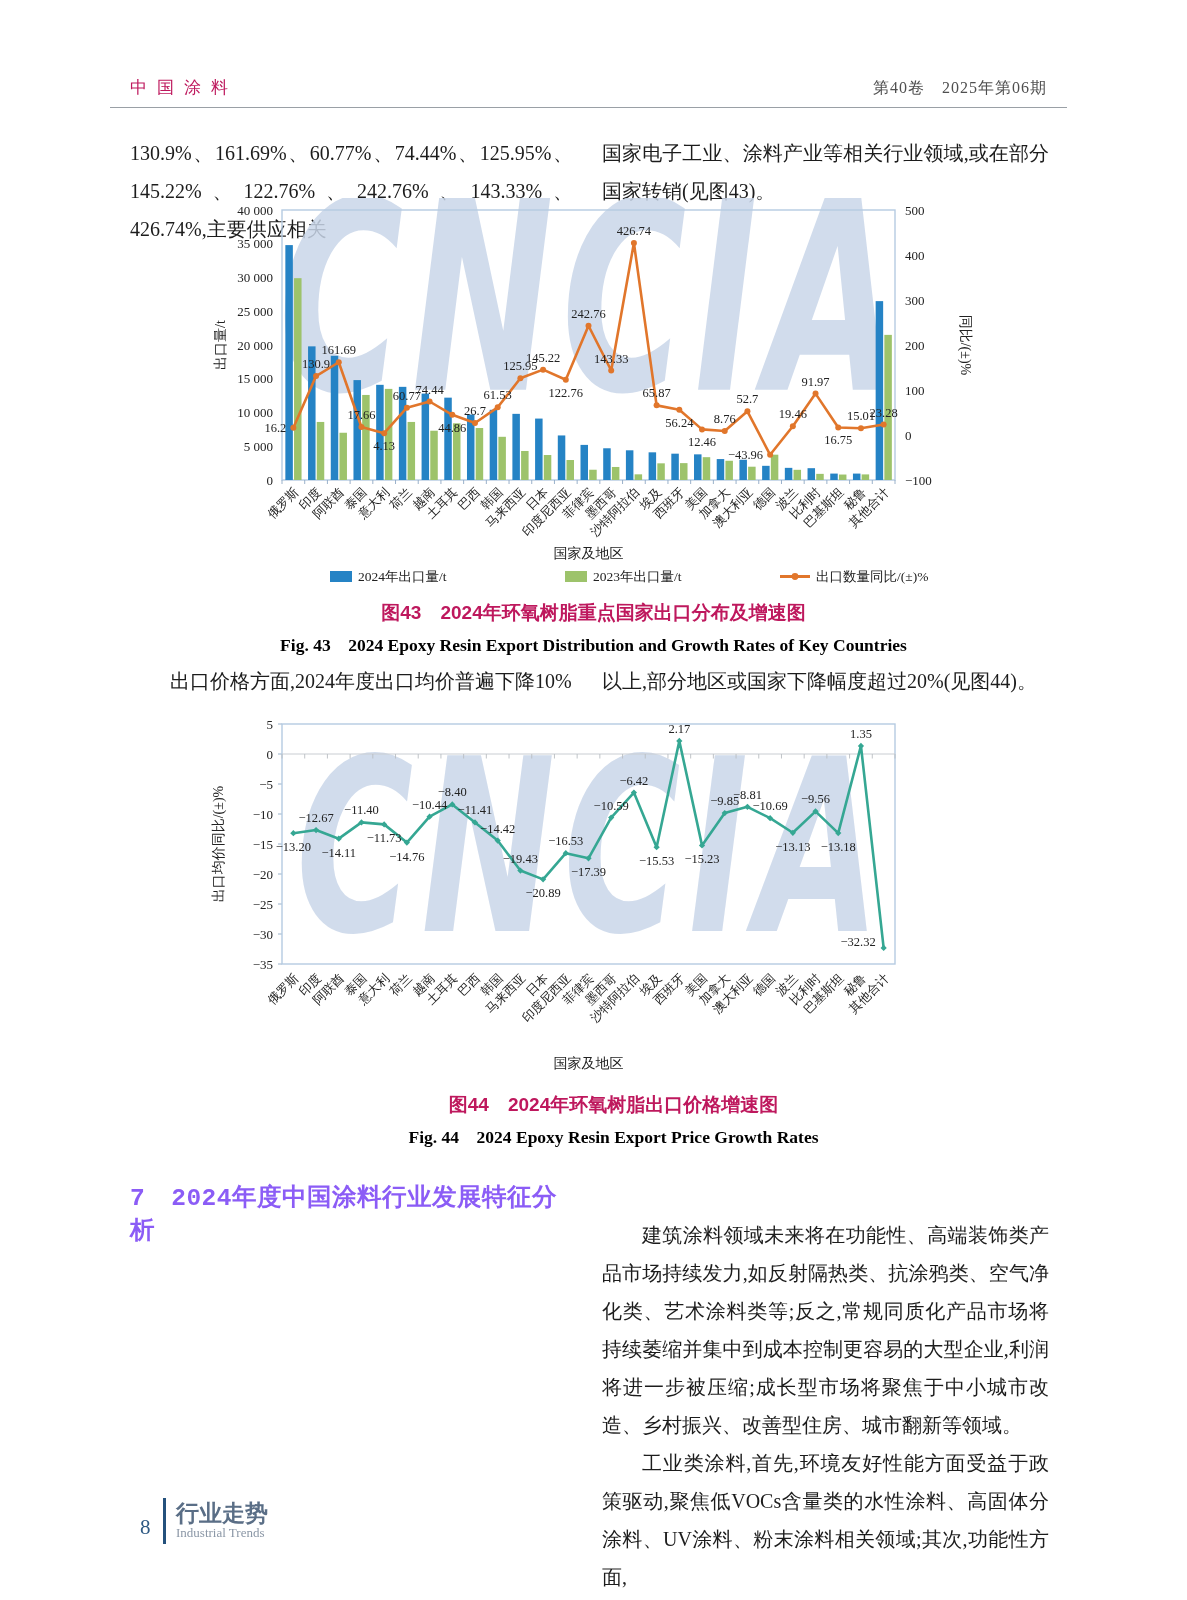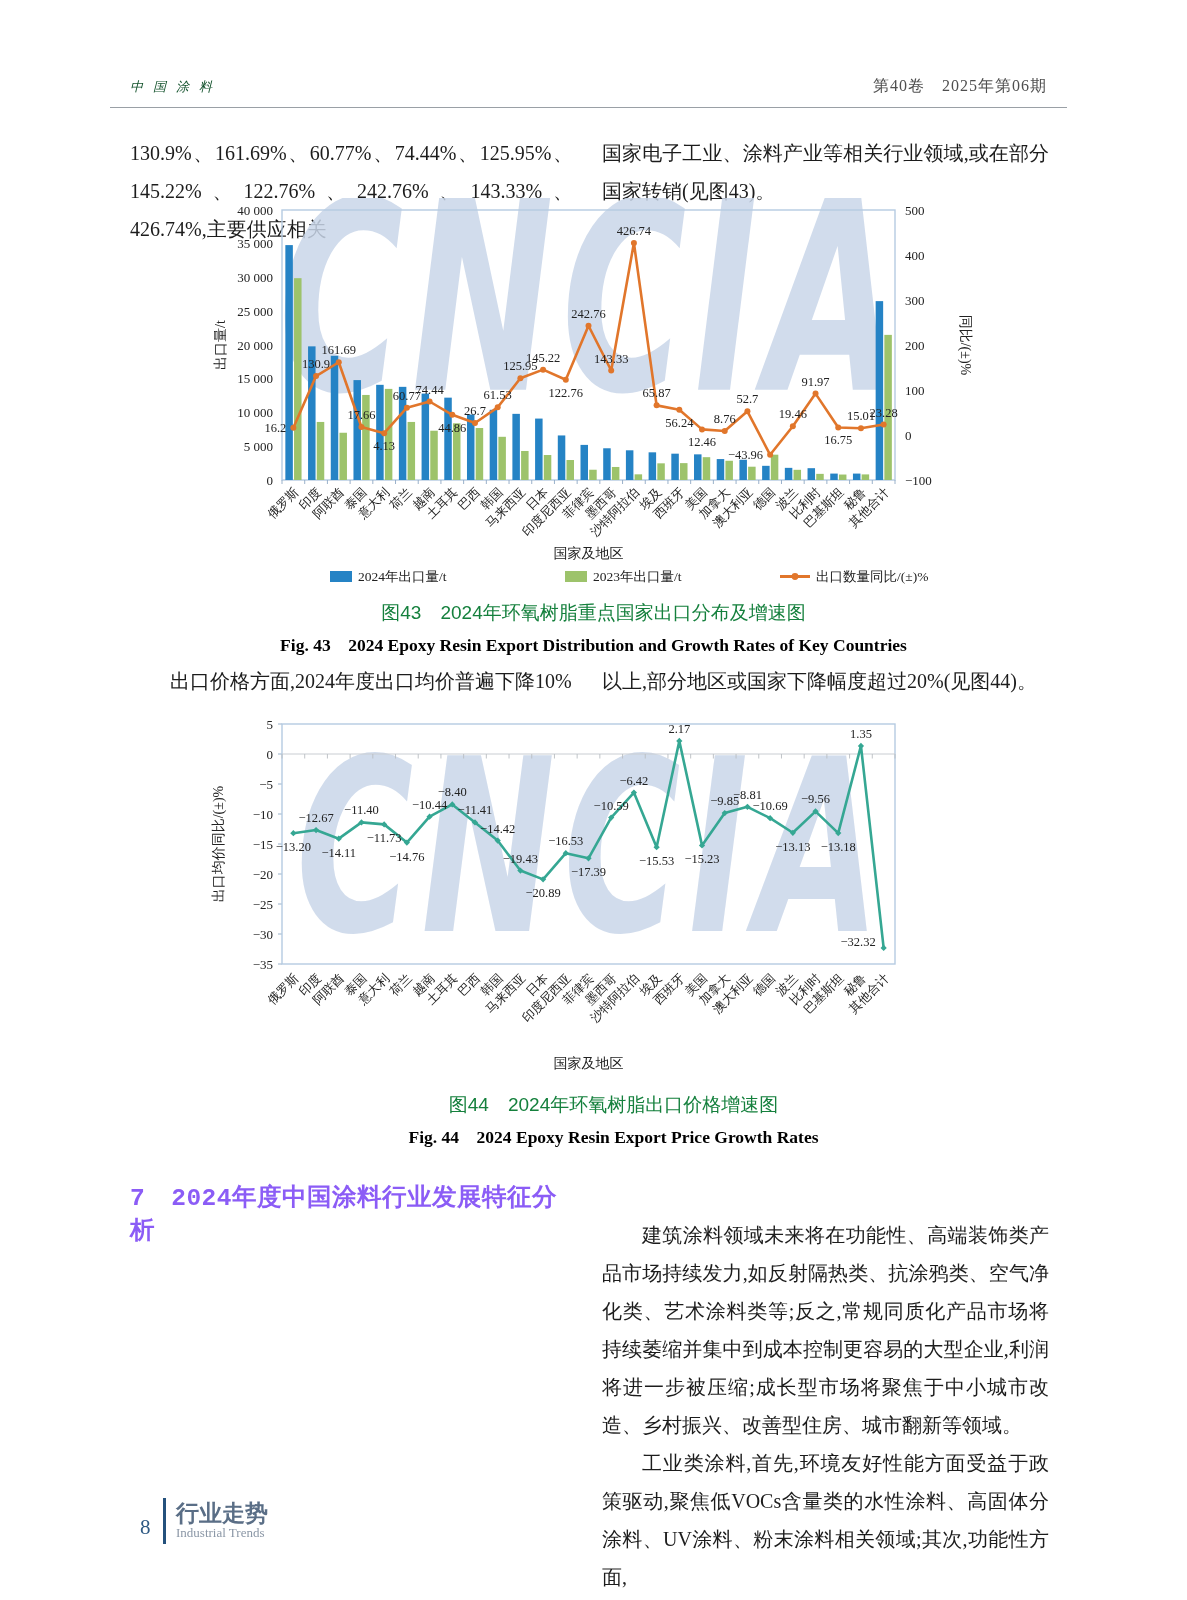--- a/index.html
+++ b/index.html
@@ -3,39 +3,39 @@
 <meta charset="utf-8">
 <style>
   html,body{margin:0;padding:0;}
   body{
     width:1187px;height:1600px;position:relative;background:#ffffff;
     font-family:"Liberation Serif","DejaVu Serif",serif;color:#1c1c1c;
     overflow:hidden;
   }
   
   .header{position:absolute;top:76px;left:130px;width:917px;display:flex;justify-content:space-between;align-items:baseline;}
-  .header .hl{font-family:"Liberation Sans","DejaVu Sans",sans-serif;font-size:13px;color:#14532d;letter-spacing:10px;font-style:italic;}
+  .header .hl{font-family:"Liberation Sans","DejaVu Sans",sans-serif;font-size:17px;color:#be185d;letter-spacing:10px;}
   .header .hr{font-size:16px;color:#4f4f4f;letter-spacing:1px;}
   .header-rule{position:absolute;top:107px;left:110px;width:957px;border-top:1.6px solid #9aa0a6;}
   
   .col-left{position:absolute;left:130px;width:443px;}
   .col-right{position:absolute;left:602px;width:447px;}
   .para{font-size:20px;line-height:38px;text-align:justify;}
   .indent{text-indent:2em;}
   
   .figwrap{position:absolute;overflow:hidden;}
   .watermark{
     position:absolute;left:0;right:0;text-align:center;z-index:0;
     font-family:"DejaVu Sans","Liberation Sans",sans-serif;
     font-style:italic;font-weight:bold;color:rgba(201,214,233,0.85);
     letter-spacing:8px;line-height:1;pointer-events:none;user-select:none;
   }
   .figwrap svg{position:relative;z-index:1;display:block;}
   .caption{position:absolute;left:0;width:1187px;text-align:center;}
-  .caption .zh{font-family:"Liberation Sans","DejaVu Sans",sans-serif;font-weight:normal;font-size:19px;color:#15803d;}
+  .caption .zh{font-family:"Liberation Sans","DejaVu Sans",sans-serif;font-weight:bold;font-size:19px;color:#be185d;}
   .caption .en{font-family:"Liberation Serif","DejaVu Serif",serif;font-weight:bold;font-size:17.5px;color:#000000;margin-top:7px;}
   
   .sec-h{font-family:Liberation Mono, monospace;font-weight:bold;color:#8b5cf6;font-size:24.5px;letter-spacing:0.5px;}
   .sec-h .num{margin-right:26px;}
   .sec-sub{font-family:"Liberation Sans","DejaVu Sans",sans-serif;font-weight:bold;color:#585c82;font-size:20px;margin-top:16px;}
   .sec-sub .num{margin-right:20px;}
   .sec-body{margin-top:12px;}
   
   .footer{position:absolute;left:140px;top:1498px;display:flex;align-items:center;}
   .footer .pg{font-size:21px;color:#2f5a84;margin-right:12px;align-self:flex-end;padding-bottom:4px;}

